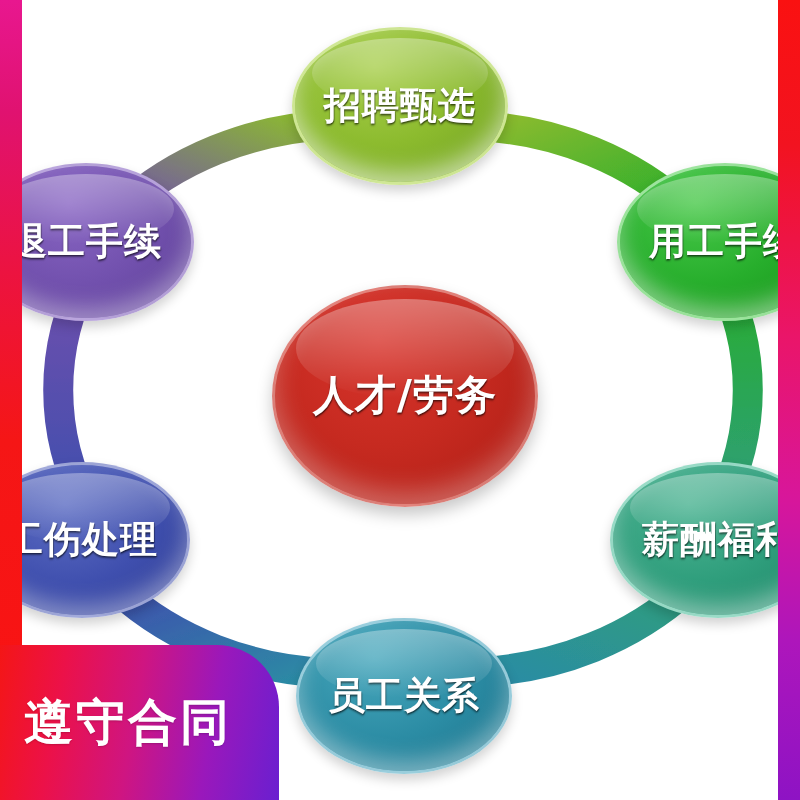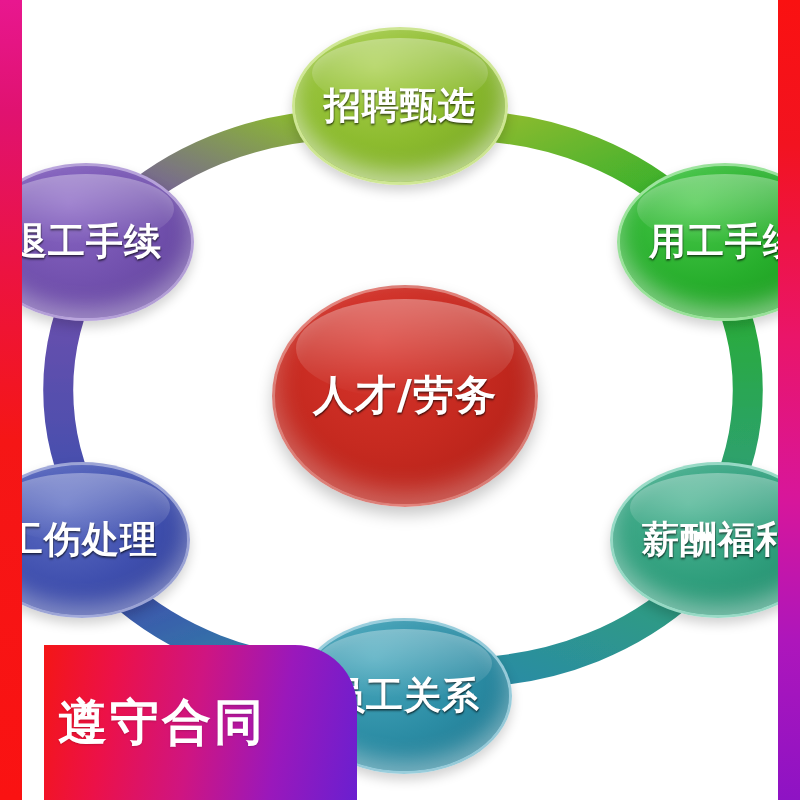--- a/index.html
+++ b/index.html
@@ -134,29 +134,28 @@
       inset 0 -12px 26px rgba(255,255,255,.30),
       0 8px 16px rgba(0,0,0,.22);
     border:3px solid rgba(236,176,170,.65);
     z-index:25;
   }
   #b-center .lbl{line-height:1.12;}
 
   
   #slogan-left{
     position:absolute;
-    left:0;top:645px;width:313px;height:155px;
+    left:0;top:645px;width:279px;height:155px;
     background:linear-gradient(100deg,#f41616 0%,#ec1148 22%,#cf1581 48%,#9a18bb 74%,#6a1fd0 100%);
     border-top-right-radius:62px;
     z-index:60;
     display:flex;flex-direction:column;
     align-items:flex-start;justify-content:center;
-    padding-left:14px;
+    padding-left:24px;
     box-sizing:border-box;
-    margin-left:44px;
   }
   #slogan-left .line{
     color:#ffffff;
     font-size:49px;
     font-weight:bold;
     line-height:1.14;
     letter-spacing:3px;
     white-space:nowrap;
     text-shadow:0 1px 2px rgba(0,0,0,.18);
   }

